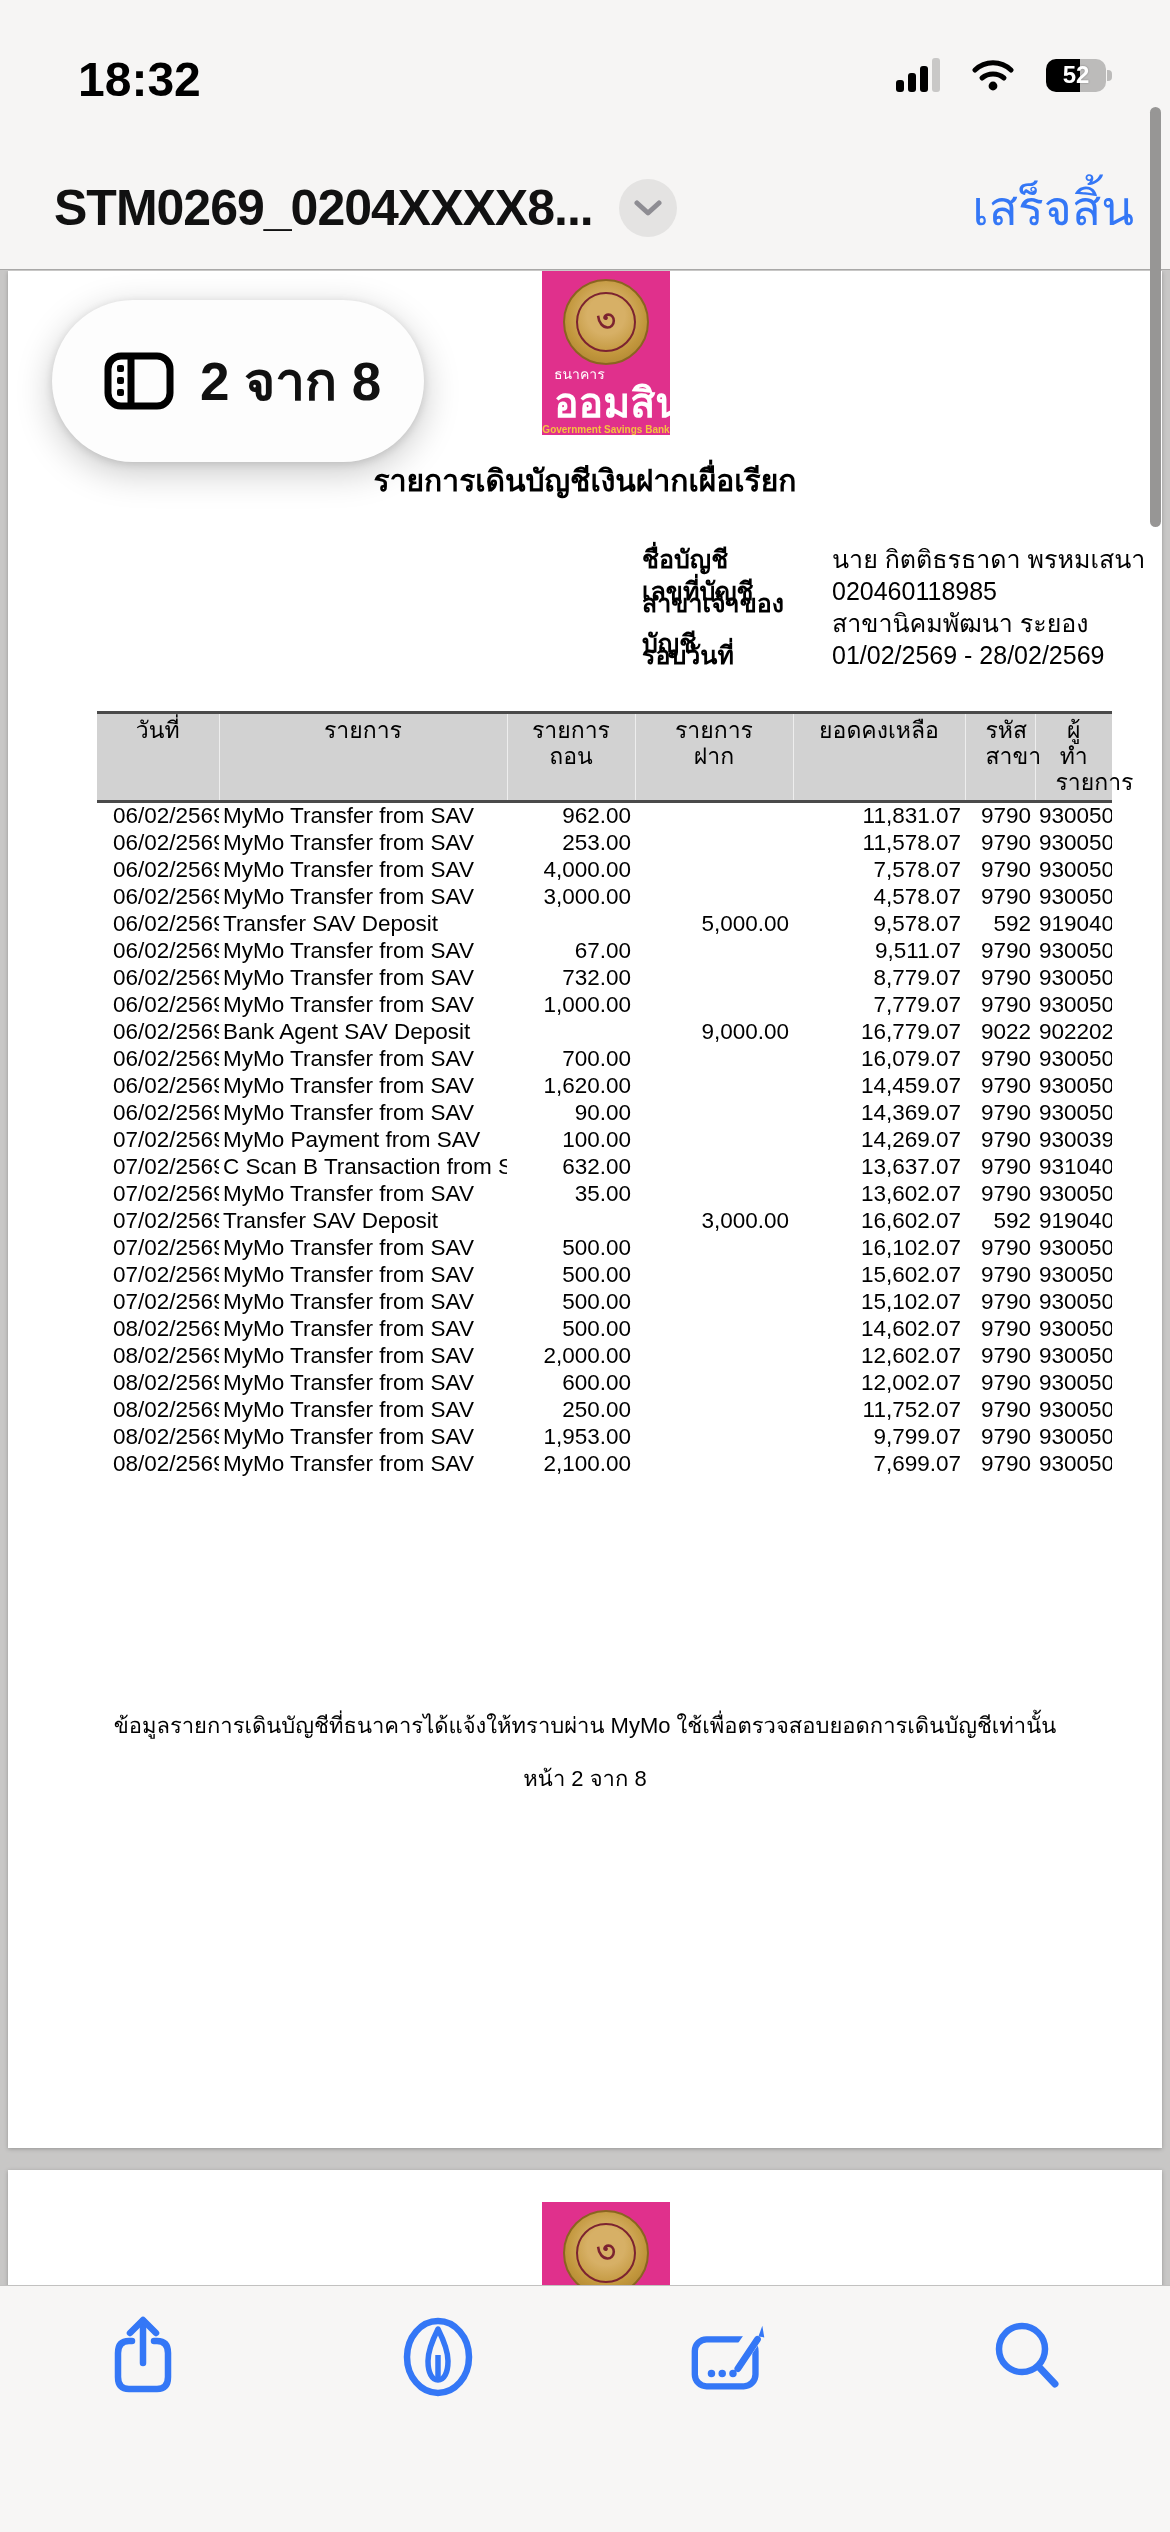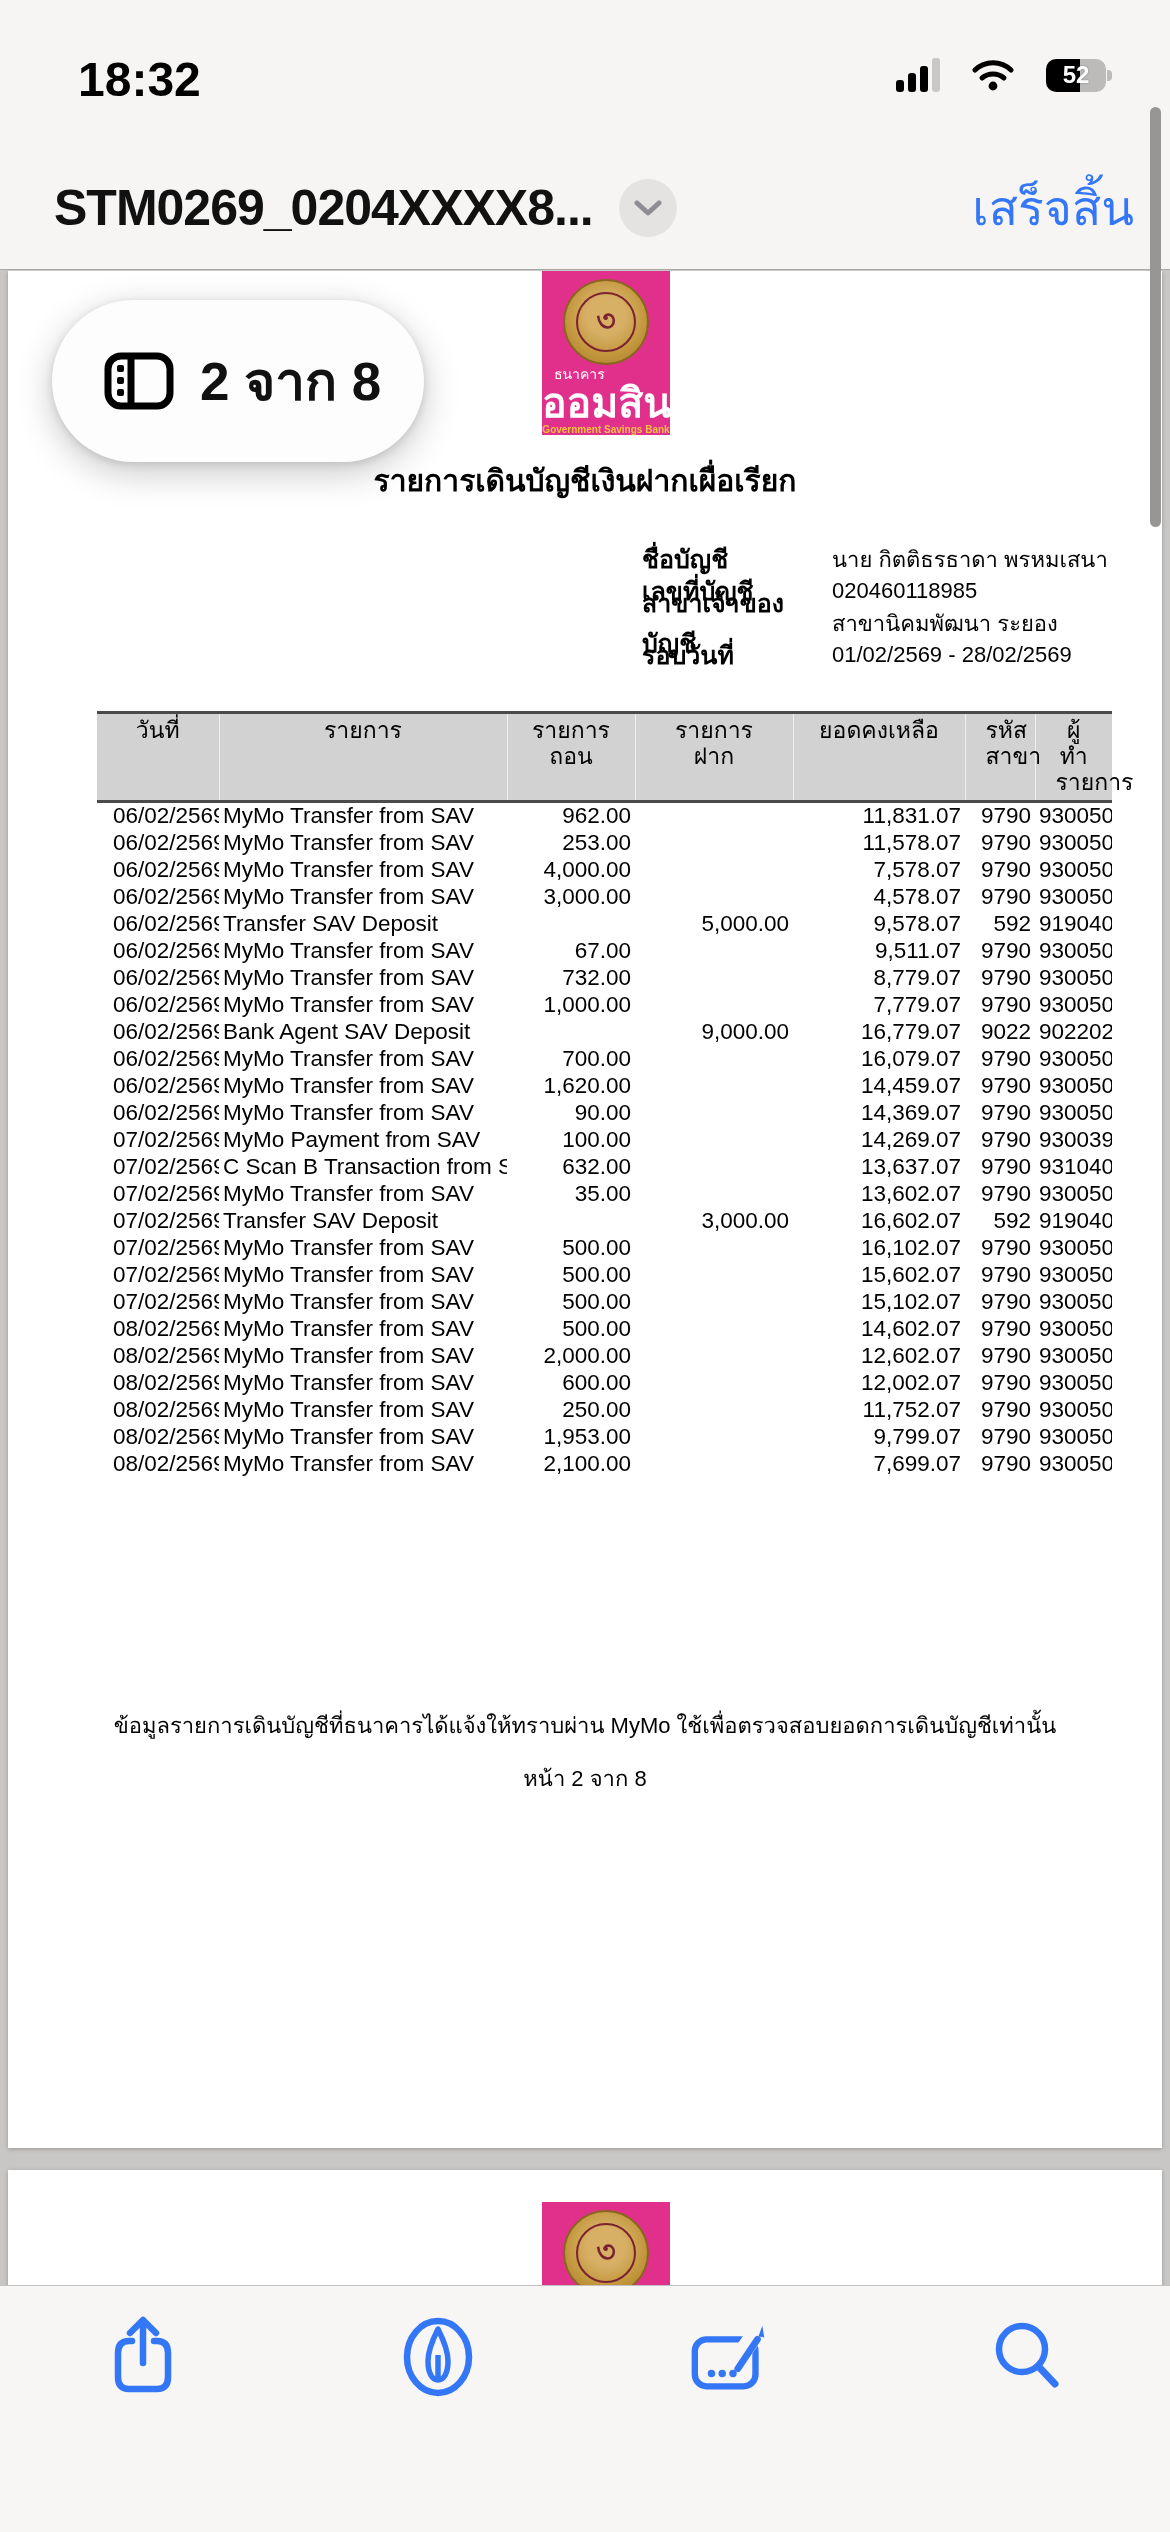--- a/index.html
+++ b/index.html
@@ -35,31 +35,31 @@
 
   .gsblogo { position:absolute; left:534px; width:128px; height:164px; background:#e0308c; text-align:center; }
   .page1 .gsblogo { top:0; }
   .page2 .gsblogo { top:32px; }
   .emblem { position:relative; margin:8px auto 2px; width:86px; height:86px; border-radius:50%;
       background:radial-gradient(circle at 50% 42%, #d7b066 0 30%, #c2973d 62%, #a37a2a 100%); border:2px solid #8a6420; }
   .emblem .ring { position:absolute; left:11px; top:11px; width:60px; height:60px; border-radius:50%; border:2px solid #7c2330; }
   .emblem .glyph { position:absolute; left:0; top:0; width:100%; height:100%; display:flex; align-items:center; justify-content:center;
       color:#7c2330; font-size:30px; font-weight:700; }
   .gsb-th-small { color:#fff; font-size:14px; text-align:left; padding-left:12px; line-height:15px; }
-  .gsb-th-big { color:#fff; font-size:41px; font-weight:700; line-height:42px; letter-spacing:0; }
+  .gsb-th-big { color:#fff; font-size:41px; font-weight:700; line-height:42px; letter-spacing:0;padding-left:12px; }
   .gsb-en { color:#f4c33f; font-size:10px; font-weight:700; line-height:12px; }
 
   .stmt-heading { position:absolute; left:0; width:1154px; text-align:center; font-size:30px; font-weight:700; color:#000; }
   .page1 .stmt-heading { top:186px; }
 
   .acct { position:absolute; left:634px; }
   .page1 .acct { top:272px; }
   .acct .row { display:flex; height:32px; align-items:center; }
   .acct .lbl { width:190px; font-size:25px; font-weight:700; color:#000; }
-  .acct .val { font-size:22px; color:#000; white-space:nowrap; }
+  .acct .val { font-size:25px; color:#000; white-space:nowrap; }
 
   .txtable { position:absolute; left:89px; top:440px; width:1015px; border-collapse:collapse; table-layout:fixed; }
   .txtable th { background:#d2d2d2; border-top:3px solid #4a4a4a; border-bottom:3px solid #4a4a4a;
       font-size:23px; font-weight:400; color:#000; text-align:center; vertical-align:top; padding:3px 20px 5px;
       white-space:pre-line; line-height:26px; height:58px; }
   .txtable th + th { border-left:1px solid #eeeeee; }
   .txtable td { font-size:22.5px; color:#000; height:27px; padding:0 4px; white-space:nowrap; overflow:hidden; }
   .col-date{width:122px} .col-desc{width:288px} .col-wd{width:128px} .col-dep{width:158px}
   .col-bal{width:172px} .col-br{width:70px} .col-op{width:77px}
   .txtable td.c-date { text-align:left; padding-left:16px; }

